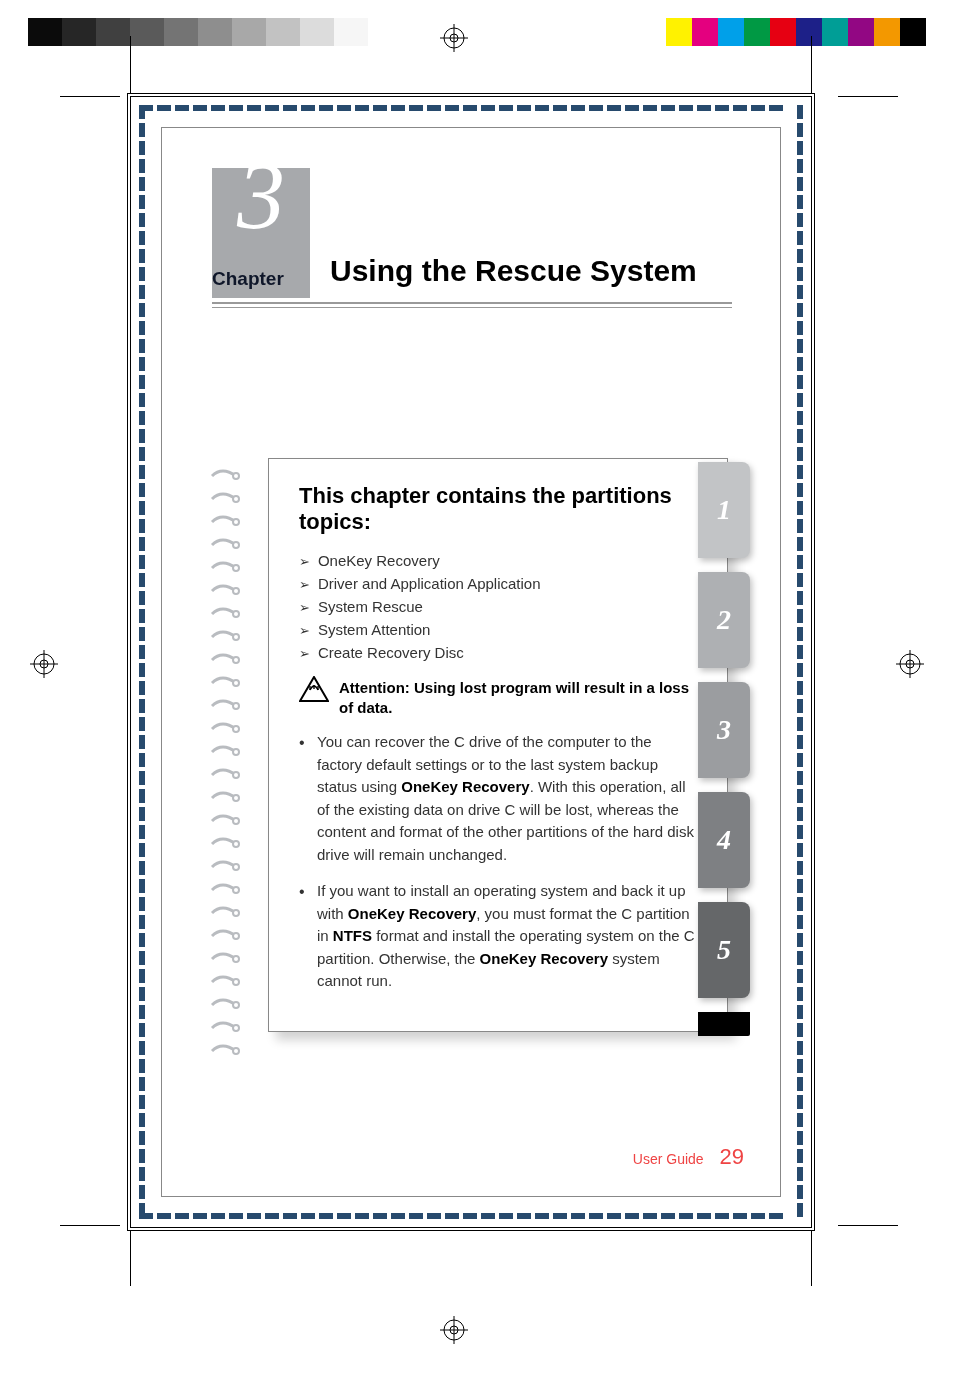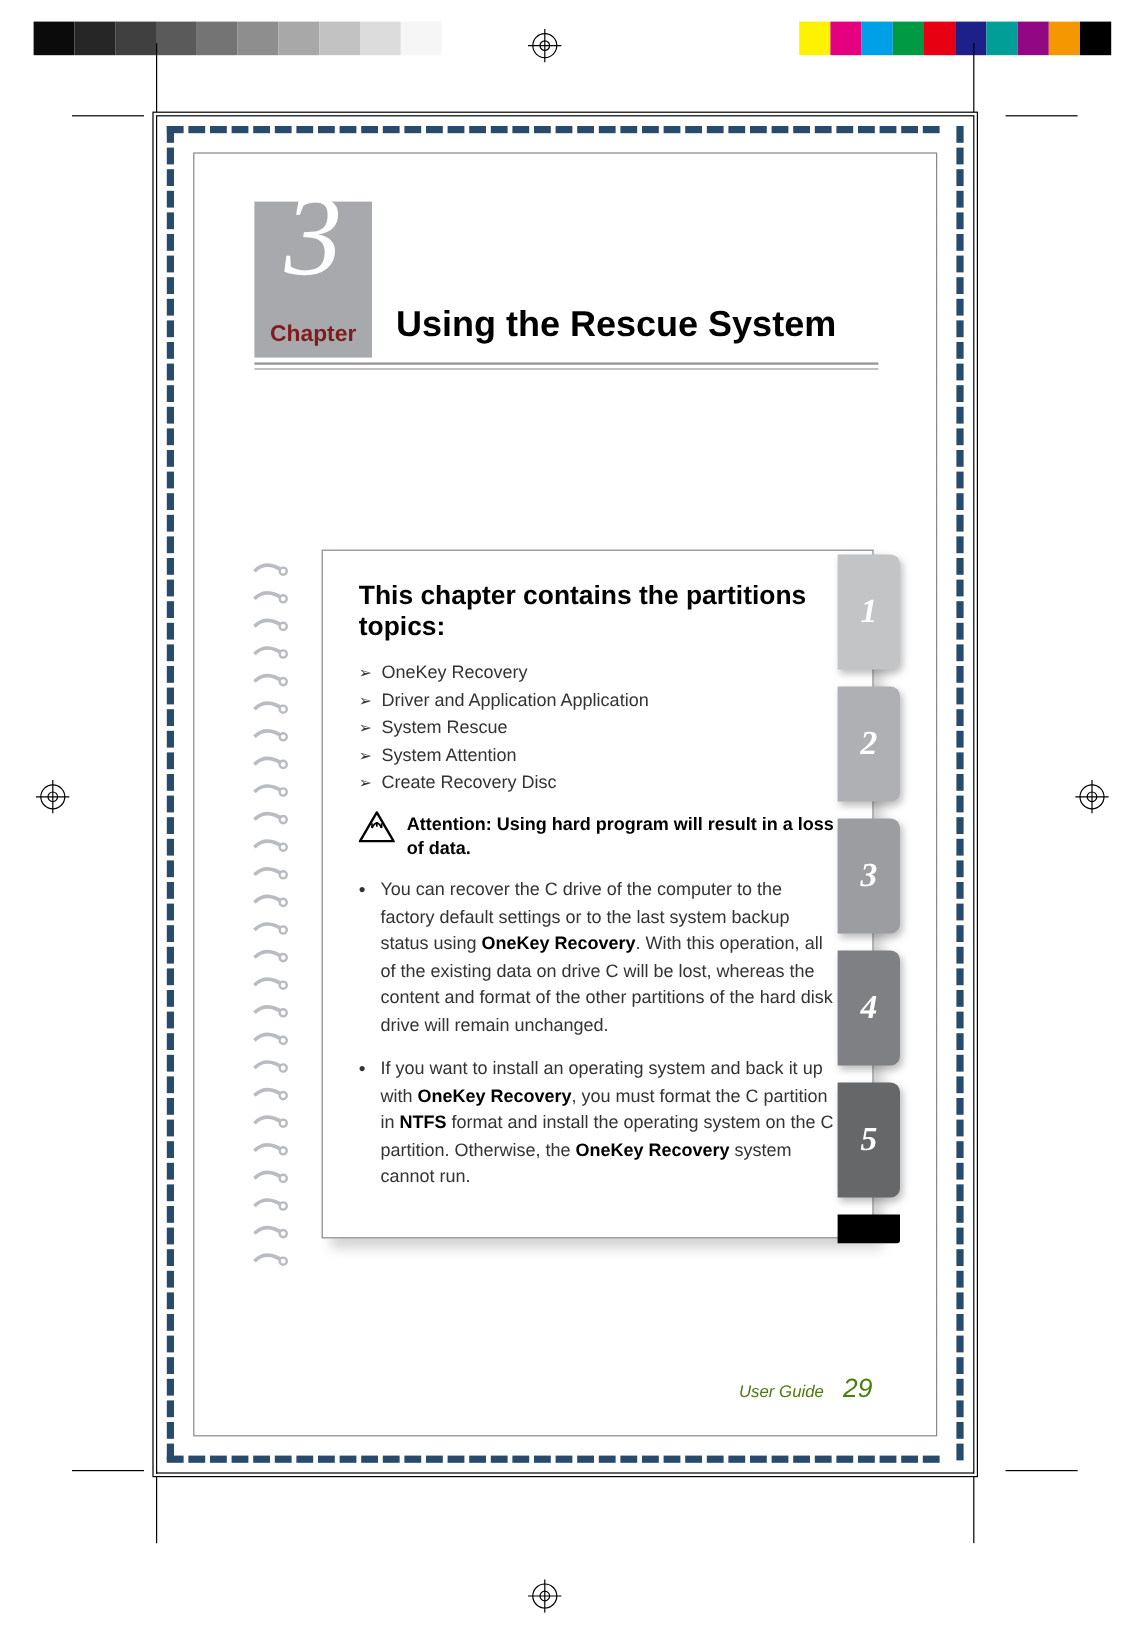--- a/index.html
+++ b/index.html
@@ -90,24 +90,23 @@
     font-family: Georgia, 'Times New Roman', serif;
     font-style: italic;
     font-size: 96px;
     color: #fff;
     line-height: 1;
   }
   .chapter-label {
     position: absolute;
     bottom: 8px;
     left: 0; right: 0;
-    text-align: center;
     font-weight: bold;
     font-size: 19px;
-    color: #7f1d1d;
+    color: #0f172a;
   }
   .chapter-title {
     margin-left: 96px;
     padding-top: 86px;
     font-size: 30px;
     font-weight: bold;
     color: #000;
   }
   .hr-double {
     clear: both;
@@ -220,24 +219,23 @@
     width: 52px;
     height: 24px;
     background: #000;
     border-radius: 0 0 2px 0;
   }
 
   
   .footer {
     position: absolute;
     bottom: 26px;
-    right: 53px;
+    right: 36px;
     font-size: 14px;
-    color: #4d7c0f;
-    font-style: italic;
+    color: #ef4444;
   }
   .footer .pg { font-size: 22px; margin-left: 12px; }
 </style>
 </head>
 <body>
 
 <div class="colorbars">
   <div class="cb-left" id="cb-left">
       <div class="swatch" style="background: rgb(11, 11, 11);"></div>
       <div class="swatch" style="background: rgb(38, 38, 38);"></div>
@@ -594,21 +592,21 @@
         <div class="attention">
           <span class="tri">
             <svg width="30" height="26" viewBox="0 0 30 26">
               <path d="M15 1 L29 25 L1 25 Z" fill="none" stroke="#000" stroke-width="2"></path>
               <path d="M11 14 q2 -4 4 -4 q2 0 4 4" fill="none" stroke="#000" stroke-width="1.4"></path>
               <line x1="11" y1="10" x2="11" y2="14" stroke="#000" stroke-width="1.4"></line>
               <line x1="15" y1="9" x2="15" y2="13" stroke="#000" stroke-width="1.4"></line>
               <line x1="19" y1="10" x2="19" y2="14" stroke="#000" stroke-width="1.4"></line>
             </svg>
           </span>
-          <span class="txt">Attention: Using hard program will result in a loss of data.</span>
+          <span class="txt">Attention: Using lost program will result in a loss of data.</span>
         </div>
 
         <ul class="bullets" id="bullets">
             <li>You can recover the C drive of the computer to the factory default settings or to the last system backup status using <b>OneKey Recovery</b>. With this operation, all of the existing data on drive C will be lost, whereas the content and format of the other partitions of the hard disk drive will remain unchanged.</li>
             <li>If you want to install an operating system and back it up with <b>OneKey Recovery</b>, you must format the C partition in <b>NTFS</b> format and install the operating system on the C partition. Otherwise, the <b>OneKey Recovery</b> system cannot run.</li>
           </ul>
       </div>
     </div>
 
     <div class="tabs">

